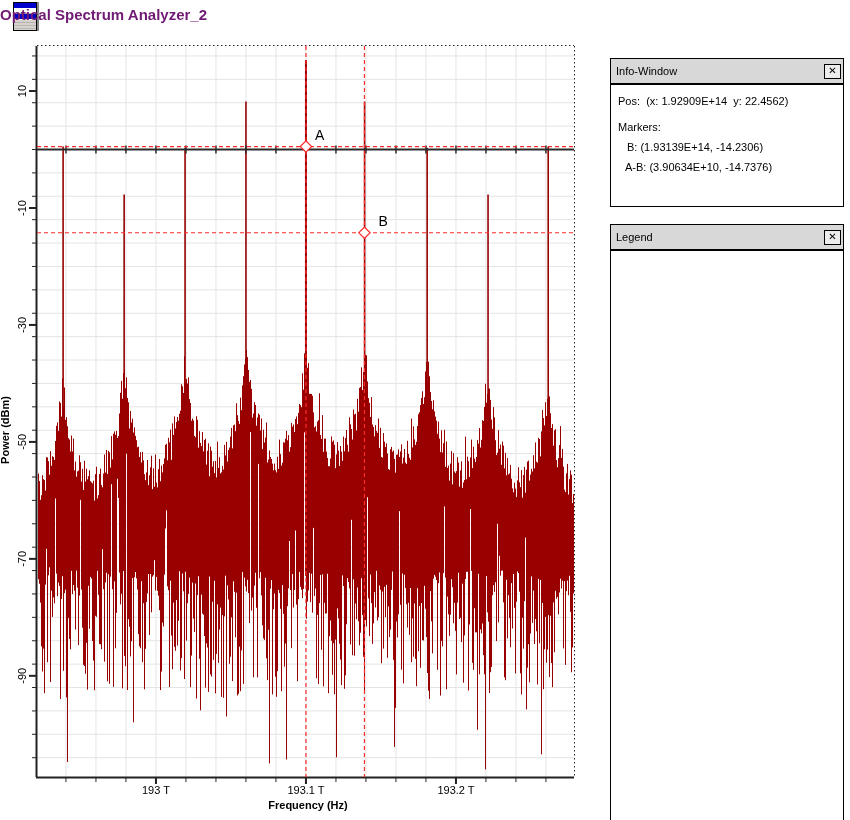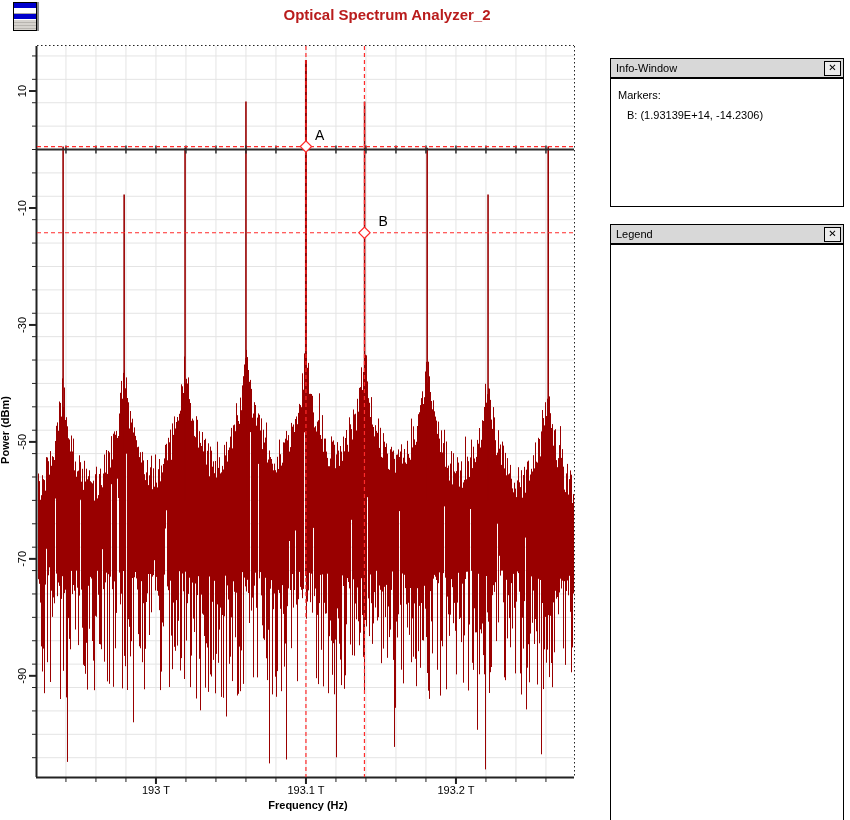--- a/index.html
+++ b/index.html
@@ -1,32 +1,32 @@
 <!DOCTYPE html>
 <html><head>
 <meta charset="utf-8">
 <style>
   html,body{margin:0;padding:0;background:#fff;}
   #screen{position:relative;width:850px;height:820px;background:#fff;overflow:hidden;
           font-family:"Liberation Sans",sans-serif;color:#000;}
   
-  #title-row{position:absolute;top:6px;left:0;width:774px;text-align:center;
-             font-size:15px;font-weight:bold;color:#b91c1c;}
+  #title-row{position:absolute;top:6px;left:0;width:774px;text-align:left;
+             font-size:15px;font-weight:bold;color:#701a75;}
   
   #app-icon{position:absolute;top:2px;left:13px;width:22px;height:27px;
             border:1px solid #000;background:#d6d3ce;box-shadow:2px 0 0 #888;}
   #app-icon .b1,#app-icon .b2{height:5px;background:#0000cc;border-bottom:1px solid #fff;}
   #app-icon .w{height:4px;background:#fff;border-bottom:1px solid #aaa;}
   #app-icon .body{height:10px;background:repeating-linear-gradient(#d6d3ce 0 2px,#b8b5b0 2px 3px);}
   
   #plot-svg{position:absolute;top:0;left:0;}
   
   .panel{position:absolute;left:610px;width:234px;border:1px solid #000;background:#fff;
          font-size:11px;}
-  .panel .titlebar{height:20px;background:#d8d8d8;border-bottom:2px solid #000;
+  .panel .titlebar{height:26px;background:#d8d8d8;border-bottom:2px solid #000;
          display:flex;align-items:center;padding:0 2px 0 5px;box-sizing:border-box;}
   .panel .titlebar .t{flex:1;font-size:11px;color:#000;}
   .closebtn{width:15px;height:13px;border:1px solid #000;background:#ececec;
          display:flex;align-items:center;justify-content:center;font-size:10px;
          line-height:1;cursor:default;}
   #info-window{top:58px;height:149px;box-sizing:border-box;}
   #info-window .body{padding:9px 6px 0 7px;}
   .iw-line{white-space:pre;line-height:15px;}
   #iw-pos{margin-bottom:11px;}
   #iw-markers{margin-bottom:4px;}
@@ -223,22 +223,24 @@
         <text x="378.45000000002113" y="225.73014879999997" fill="#000" stroke="none" font-size="14" font-family="&quot;Liberation Sans&quot;,sans-serif">B</text>
       </g>
     </svg>
 
   <div id="info-window" class="panel">
     <div class="titlebar">
       <span class="t">Info-Window</span>
       <span class="closebtn">✕</span>
     </div>
     <div class="body">
+      <div class="iw-line" id="iw-pos"><span>Pos:</span><span>  </span><span>(x: 1.92909E+14  y: 22.4562)</span></div>
       <div class="iw-line" id="iw-markers">Markers:</div>
       <div class="iw-line iw-indent">B: (1.93139E+14, -14.2306)</div>
+      <div class="iw-line iw-ab">A-B: (3.90634E+10, -14.7376)</div>
     </div>
   </div>
 
   <div id="legend-window" class="panel">
     <div class="titlebar">
       <span class="t">Legend</span>
       <span class="closebtn">✕</span>
     </div>
   </div>
 

